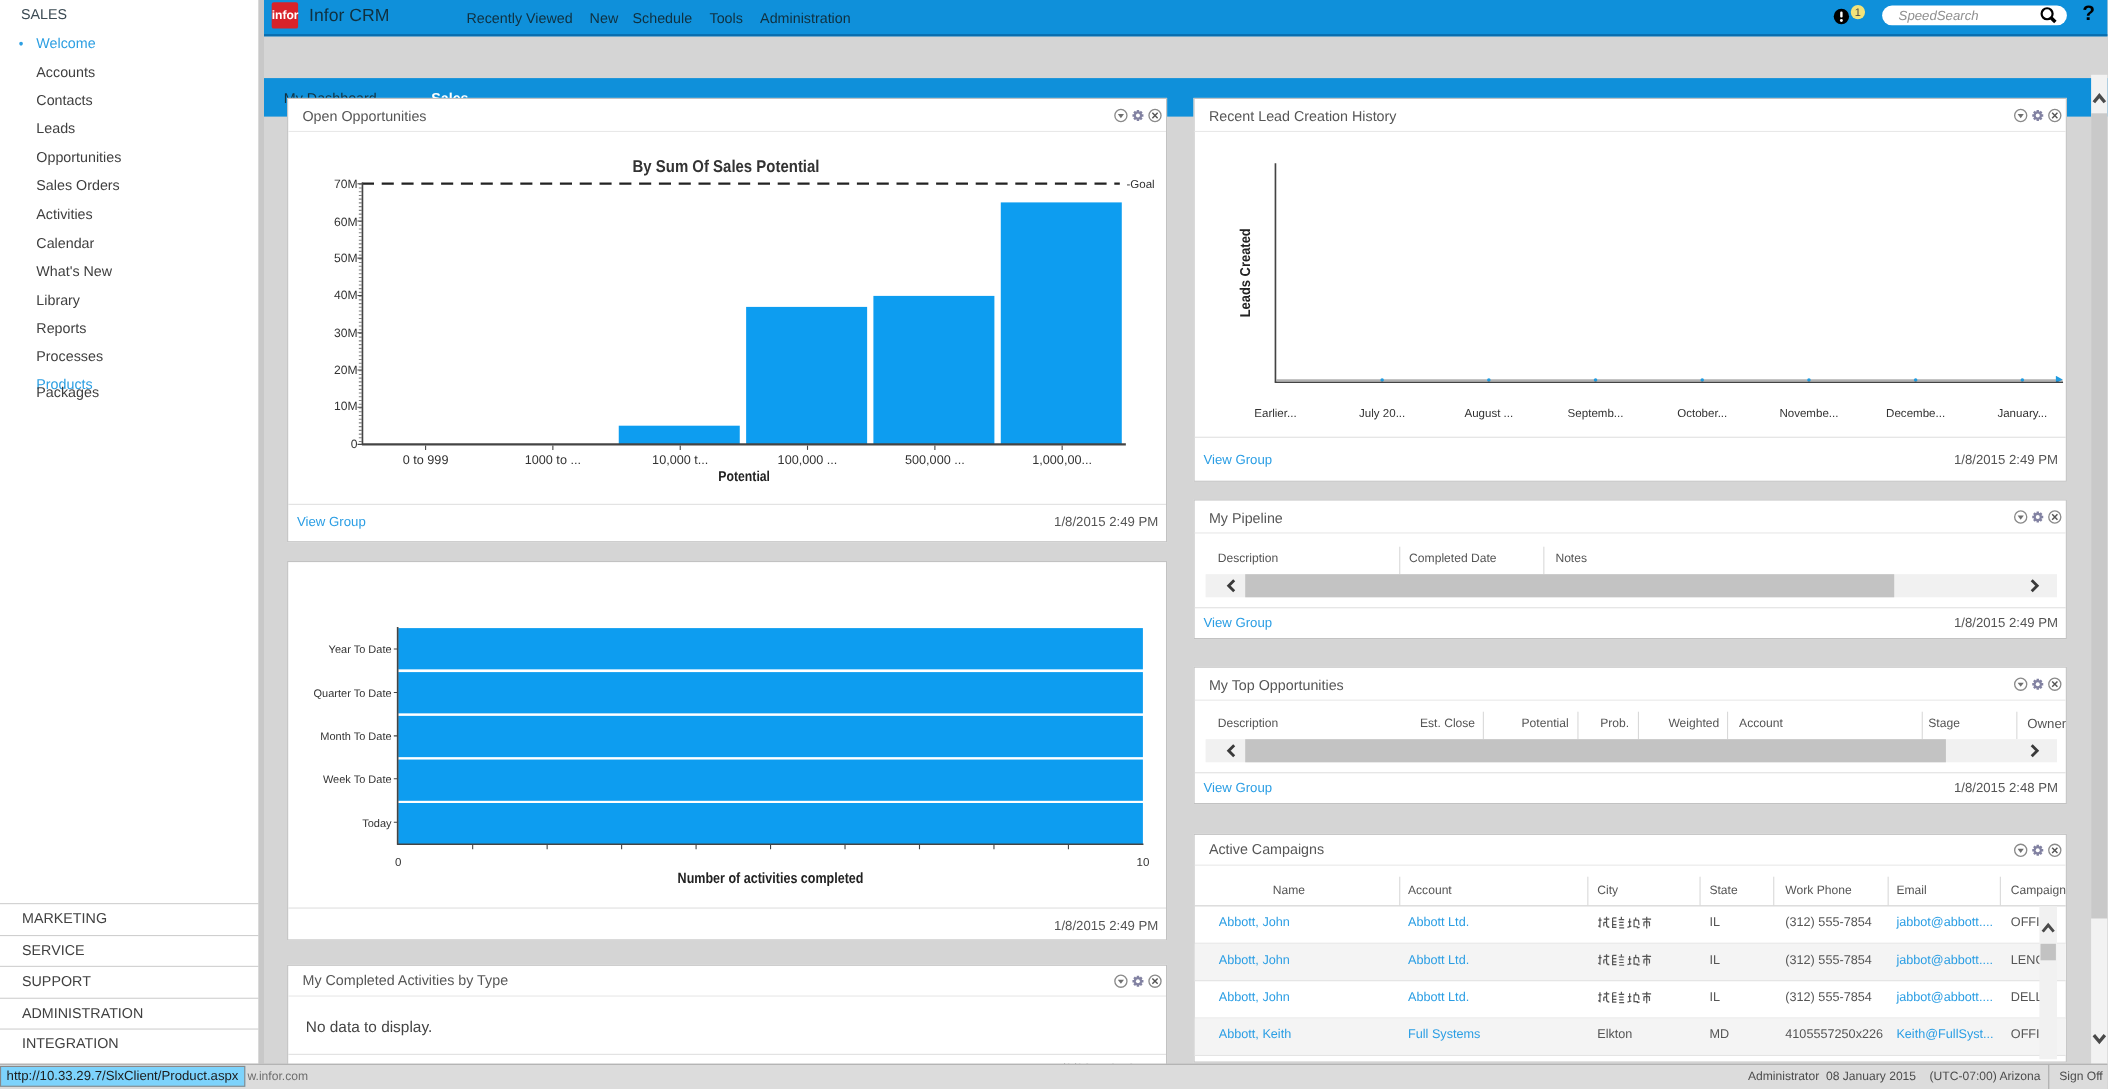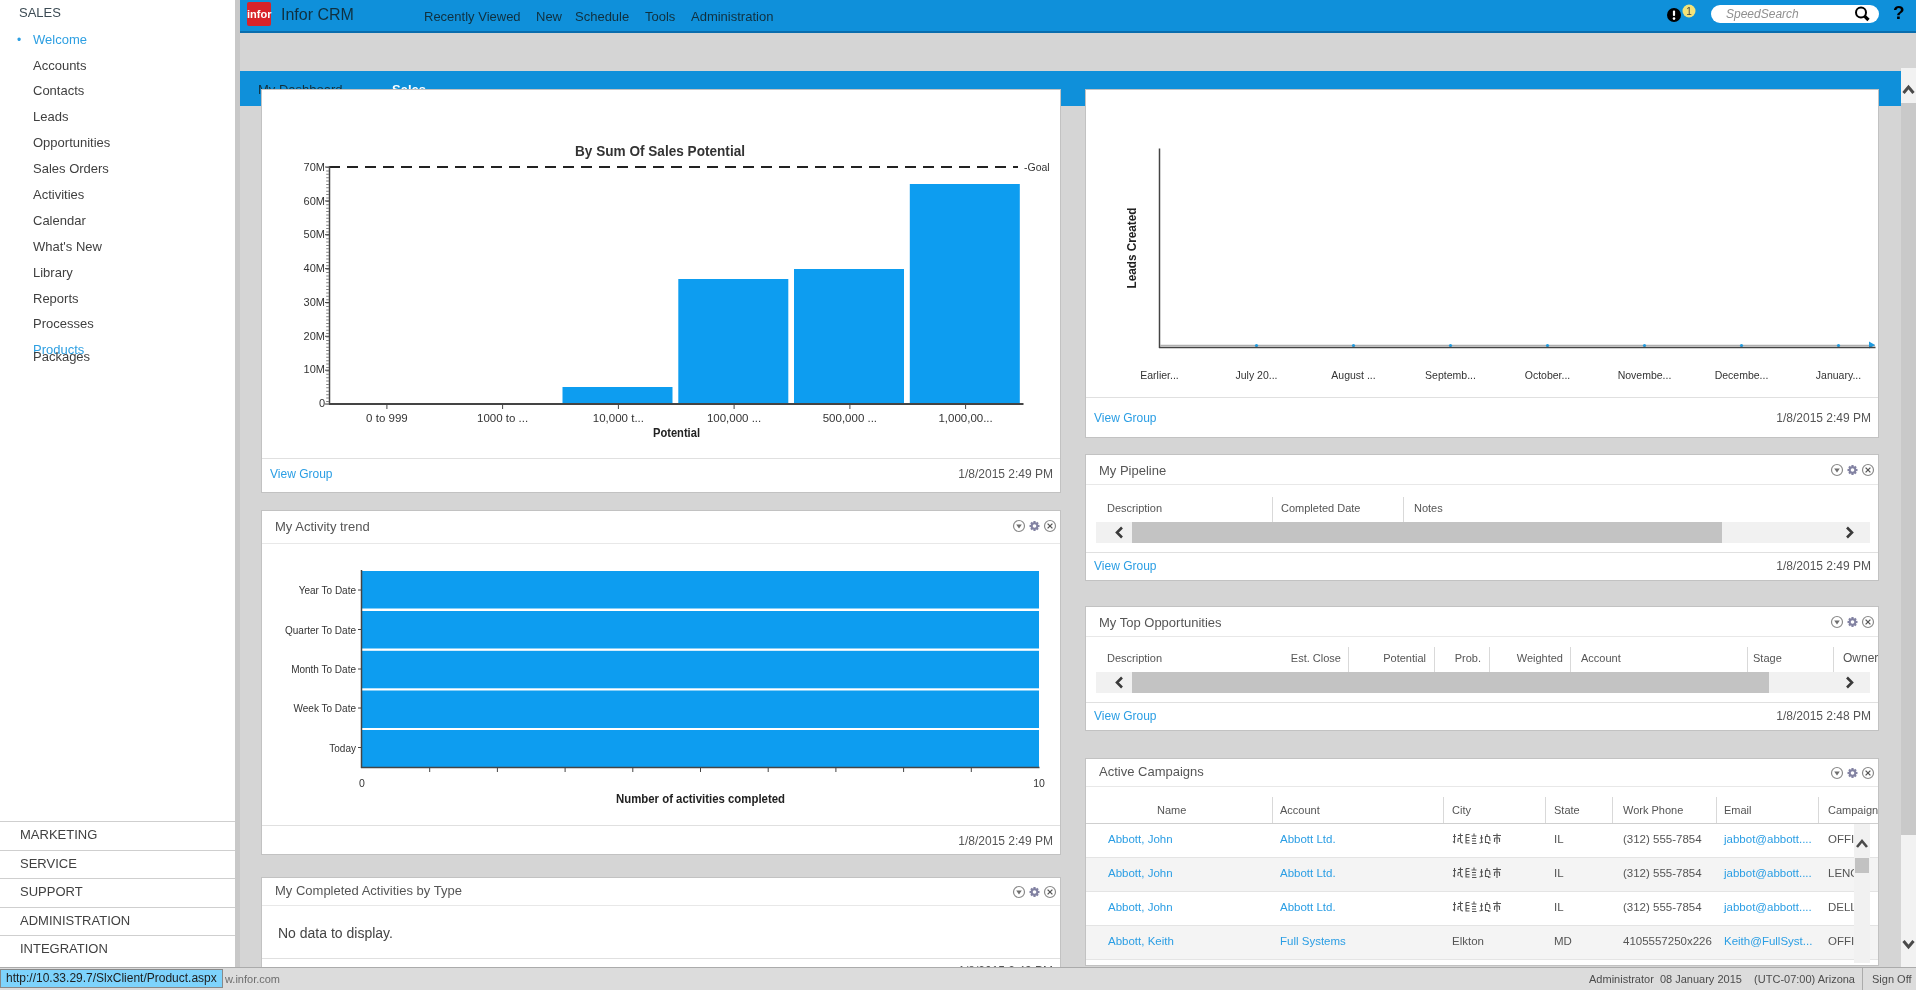--- a/index.html
+++ b/index.html
@@ -125,20 +125,37 @@
   <svg style="position:absolute;left:0;top:16px;" width="15" height="12" viewBox="0 0 15 12">
     <polyline points="2.5,9 7.5,3 12.5,9" fill="none" stroke="#4a4a4a" stroke-width="3"></polyline>
   </svg>
   <div class="thumb"></div>
   <svg style="position:absolute;left:0;top:870px;" width="15" height="12" viewBox="0 0 15 12">
     <polyline points="2.5,3 7.5,9 12.5,3" fill="none" stroke="#4a4a4a" stroke-width="3"></polyline>
   </svg>
 </div>
 
 <div class="card" style="left:261px;top:89px;width:800px;height:404px;">
+  <div class="chead">
+      <div class="ctitle">Open Opportunities</div>
+  <svg class="cicons" width="46" height="14" viewBox="0 0 46 14">
+    <circle cx="7" cy="7" r="5.5" fill="none" stroke="#8a8a8a" stroke-width="1.2"></circle>
+    <path d="M4.2 5.6 L9.8 5.6 L7 9.4 Z" fill="#6f6f6f"></path>
+    <g stroke="#8282a2" stroke-width="2.2">
+          <line x1="22.5" y1="2" x2="22.5" y2="12"></line>
+          <line x1="17.5" y1="7" x2="27.5" y2="7"></line>
+          <line x1="19" y1="3.5" x2="26" y2="10.5"></line>
+          <line x1="26" y1="3.5" x2="19" y2="10.5"></line>
+        </g>
+    <circle cx="22.5" cy="7" r="3.8" fill="#8282a2"></circle>
+        <circle cx="22.5" cy="7" r="1.8" fill="#ffffff"></circle>
+    <circle cx="38" cy="7" r="5.5" fill="none" stroke="#8a8a8a" stroke-width="1.2"></circle>
+    <path d="M35.6 4.6 L40.4 9.4 M40.4 4.6 L35.6 9.4" stroke="#555" stroke-width="1.3"></path>
+  </svg>
+    </div>
   <svg style="position:absolute;left:0;top:31px;" width="798" height="340" viewBox="0 0 798 340">
     <text x="313" y="35" font-size="15.5" font-weight="bold" fill="#333" textLength="170" lengthAdjust="spacingAndGlyphs">By Sum Of Sales Potential</text>
     <line x1="67" y1="46" x2="756" y2="46" stroke="#222" stroke-width="2" stroke-dasharray="11 7"></line>
     <text x="762" y="50" font-size="10.5" fill="#333">-Goal</text>
     <g font-size="11" fill="#333" text-anchor="end">
       <text x="63" y="50">70M</text>
         <text x="63" y="84">60M</text>
         <text x="63" y="117">50M</text>
       <text x="63" y="151">40M</text>
         <text x="63" y="185">30M</text>
@@ -181,37 +198,20 @@
     </g>
     <text x="391" y="316" font-size="13" font-weight="bold" fill="#222" textLength="47" lengthAdjust="spacingAndGlyphs">Potential</text>
   </svg>
   <div class="cfoot" style="top:368px;height:34px;">
       <div class="vg">View Group</div>
       <div class="ts">1/8/2015 2:49 PM</div>
     </div>
 </div>
 
 <div class="card" style="left:261px;top:510px;width:800px;height:345px;">
-  <div class="chead" style="height:33px;">
-      <div class="ctitle">My Activity trend</div>
-  <svg class="cicons" width="46" height="14" viewBox="0 0 46 14">
-    <circle cx="7" cy="7" r="5.5" fill="none" stroke="#8a8a8a" stroke-width="1.2"></circle>
-    <path d="M4.2 5.6 L9.8 5.6 L7 9.4 Z" fill="#6f6f6f"></path>
-    <g stroke="#8282a2" stroke-width="2.2">
-          <line x1="22.5" y1="2" x2="22.5" y2="12"></line>
-          <line x1="17.5" y1="7" x2="27.5" y2="7"></line>
-          <line x1="19" y1="3.5" x2="26" y2="10.5"></line>
-          <line x1="26" y1="3.5" x2="19" y2="10.5"></line>
-        </g>
-    <circle cx="22.5" cy="7" r="3.8" fill="#8282a2"></circle>
-        <circle cx="22.5" cy="7" r="1.8" fill="#ffffff"></circle>
-    <circle cx="38" cy="7" r="5.5" fill="none" stroke="#8a8a8a" stroke-width="1.2"></circle>
-    <path d="M35.6 4.6 L40.4 9.4 M40.4 4.6 L35.6 9.4" stroke="#555" stroke-width="1.3"></path>
-  </svg>
-    </div>
   <svg style="position:absolute;left:0;top:33px;" width="798" height="281" viewBox="0 0 798 281">
     <g font-size="10" fill="#333" text-anchor="end">
       <text x="94" y="50">Year To Date</text>
       <text x="94" y="89.5">Quarter To Date</text>
       <text x="94" y="129">Month To Date</text>
       <text x="94" y="168">Week To Date</text>
       <text x="94" y="207.5">Today</text>
     </g>
     <g fill="#0d9df0">
       <rect x="100" y="27" width="677" height="37.5"></rect>
@@ -267,20 +267,37 @@
     <path d="M35.6 4.6 L40.4 9.4 M40.4 4.6 L35.6 9.4" stroke="#555" stroke-width="1.3"></path>
   </svg>
     </div>
   <div style="position:absolute;left:16px;top:47px;font-size:14px;color:#444;">No data to display.</div>
   <div class="cfoot" style="top:80px;height:32px;">
       <div class="ts" style="top:5px;">1/8/2015 2:49 PM</div>
     </div>
 </div>
 
 <div class="card" style="left:1085px;top:89px;width:794px;height:349px;">
+  <div class="chead">
+      <div class="ctitle">Recent Lead Creation History</div>
+  <svg class="cicons" width="46" height="14" viewBox="0 0 46 14">
+    <circle cx="7" cy="7" r="5.5" fill="none" stroke="#8a8a8a" stroke-width="1.2"></circle>
+    <path d="M4.2 5.6 L9.8 5.6 L7 9.4 Z" fill="#6f6f6f"></path>
+    <g stroke="#8282a2" stroke-width="2.2">
+          <line x1="22.5" y1="2" x2="22.5" y2="12"></line>
+          <line x1="17.5" y1="7" x2="27.5" y2="7"></line>
+          <line x1="19" y1="3.5" x2="26" y2="10.5"></line>
+          <line x1="26" y1="3.5" x2="19" y2="10.5"></line>
+        </g>
+    <circle cx="22.5" cy="7" r="3.8" fill="#8282a2"></circle>
+        <circle cx="22.5" cy="7" r="1.8" fill="#ffffff"></circle>
+    <circle cx="38" cy="7" r="5.5" fill="none" stroke="#8a8a8a" stroke-width="1.2"></circle>
+    <path d="M35.6 4.6 L40.4 9.4 M40.4 4.6 L35.6 9.4" stroke="#555" stroke-width="1.3"></path>
+  </svg>
+    </div>
   <svg style="position:absolute;left:0;top:31px;" width="792" height="276" viewBox="0 0 792 276">
     <text transform="translate(50,127) rotate(-90)" font-size="13" font-weight="bold" fill="#222" text-anchor="middle" textLength="81" lengthAdjust="spacingAndGlyphs">Leads Created</text>
     <line x1="73.5" y1="27.5" x2="73.5" y2="227" stroke="#444" stroke-width="1.5"></line>
     <line x1="74" y1="224.5" x2="789" y2="224.5" stroke="#b0b0b0" stroke-width="1.5"></line>
     <g fill="#1e9be0">
       <circle cx="170.5" cy="224.5" r="1.6"></circle>
         <circle cx="267.5" cy="224.5" r="1.6"></circle>
       <circle cx="364.5" cy="224.5" r="1.6"></circle>
         <circle cx="461.5" cy="224.5" r="1.6"></circle>
       <circle cx="558.5" cy="224.5" r="1.6"></circle>

